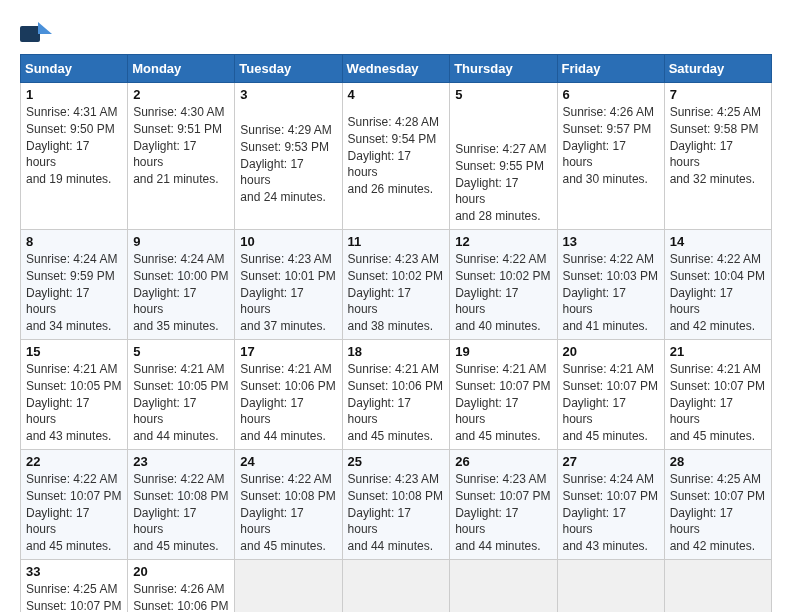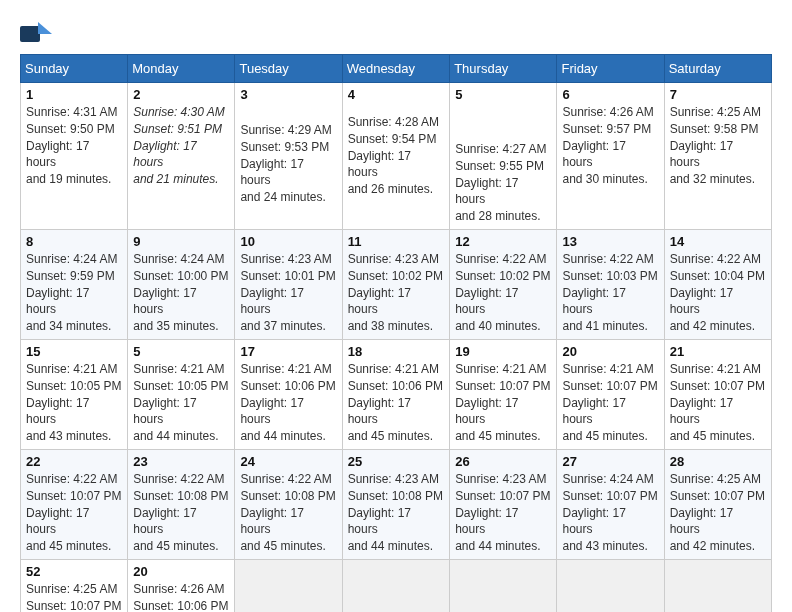--- a/index.html
+++ b/index.html
@@ -50,21 +50,21 @@
       width: 100%;
       border-collapse: collapse;
       font-size: 11px;
     }
     .calendar thead th {
       background: #2a6eb5;
       color: #fff;
       padding: 6px 4px;
       text-align: left;
       font-size: 13px;
-      font-weight: normal;
+      font-weight: bold;
       border: 1px solid #1e5a9a;
     }
     .calendar tbody td {
       vertical-align: top;
       border: 1px solid #ccc;
       padding: 4px 5px;
       width: 108px;
       min-height: 80px;
       background: #fff;
     }
@@ -126,21 +126,21 @@
   <tr>
         <td>
           <span class="day-num">1</span>
           <div class="day-info" style="white-space: pre-line;">Sunrise: 4:31 AM
 Sunset: 9:50 PM
 Daylight: 17 hours
 and 19 minutes.</div>
         </td>
         <td>
           <span class="day-num">2</span>
-          <div class="day-info" style="white-space: pre-line; font-style: italic;">Sunrise: 4:30 AM
+          <div class="day-info" style="white-space: pre-line;">Sunrise: 4:30 AM
 Sunset: 9:51 PM
 Daylight: 17 hours
 and 21 minutes.</div>
         </td>
         <td>
           <span class="day-num">3</span>
           <div class="day-info" style="white-space: pre-line; margin-top: 20px;">Sunrise: 4:29 AM
 Sunset: 9:53 PM
 Daylight: 17 hours
 and 24 minutes.</div>
@@ -322,21 +322,21 @@
         <td>
           <span class="day-num">28</span>
           <div class="day-info" style="white-space: pre-line;">Sunrise: 4:25 AM
 Sunset: 10:07 PM
 Daylight: 17 hours
 and 42 minutes.</div>
         </td>
       </tr>
       <tr>
         <td>
-          <span class="day-num">52</span>
+          <span class="day-num">33</span>
           <div class="day-info" style="white-space: pre-line;">Sunrise: 4:25 AM
 Sunset: 10:07 PM
 Daylight: 17 hours
 and 41 minutes.</div>
         </td>
         <td>
           <span class="day-num">20</span>
           <div class="day-info" style="white-space: pre-line;">Sunrise: 4:26 AM
 Sunset: 10:06 PM
 Daylight: 17 hours

